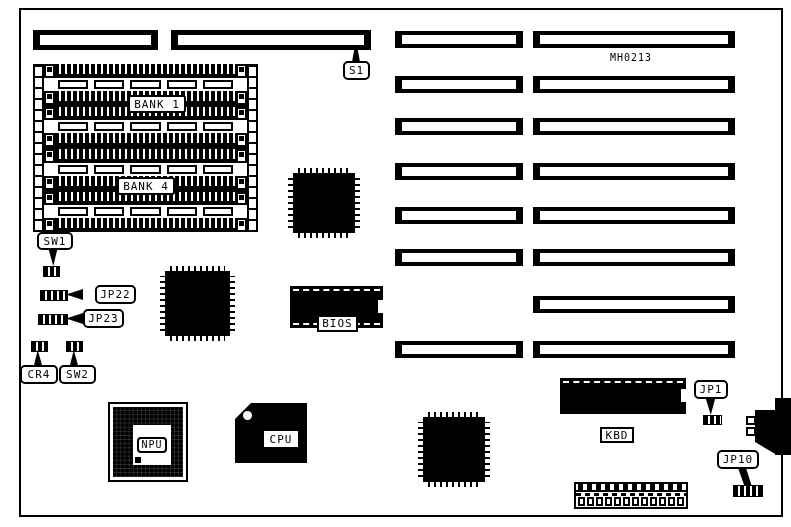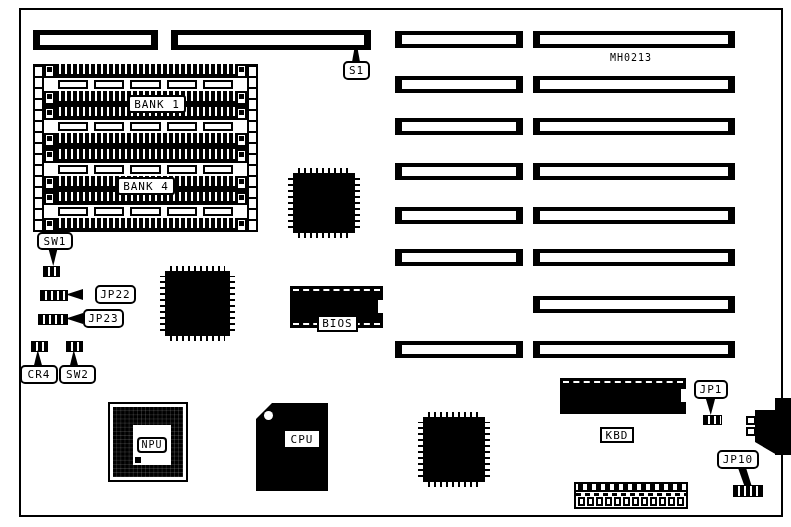--- a/index.html
+++ b/index.html
@@ -53,21 +53,21 @@
   #npu{position:absolute;left:108px;top:402px;width:80px;height:80px;box-sizing:border-box;
        border:2px solid #000;background:#fff;}
   #npu .dots{position:absolute;inset:3px;background-image:linear-gradient(#000,#000);
              background-size:4px 4px;background-repeat:space;}
   #npu .win{position:absolute;left:23px;top:21px;width:38px;height:40px;background:#fff;
             display:flex;align-items:center;justify-content:center;}
   #npu .pin1{position:absolute;left:25px;top:53px;width:6px;height:6px;background:#000;}
   .minibox{background:#fff;border:2px solid #000;border-radius:4px;font-size:10px;
            letter-spacing:1px;padding:0 2px;line-height:12px;}
   
-  #cpu{position:absolute;left:256px;top:403px;width:72px;height:88px;background:#000;
+  #cpu{position:absolute;left:235px;top:403px;width:72px;height:60px;background:#000;
        clip-path:polygon(16px 0,100% 0,100% 100%,0 100%,0 16px);}
   #cpu .dot{position:absolute;left:8px;top:8px;width:9px;height:9px;border-radius:50%;background:#fff;}
   
   #pwr{position:absolute;left:574px;top:482px;width:114px;height:27px;box-sizing:border-box;
        border:2px solid #000;background:#fff;display:flex;flex-direction:column;}
   .pwr-ts{height:6px;border-bottom:2px solid #000;
           background:repeating-linear-gradient(90deg,transparent 0 2px,#000 2px 7px,transparent 7px 9px);}
   .pwr-ds{height:3px;margin-top:1px;background:repeating-linear-gradient(90deg,#000 0 5px,transparent 5px 9px);}
   .pwr-sq{flex:1;display:flex;gap:2px;padding:1px 2px;}
   .pwr-sq i{flex:1;border:2px solid #000;}

